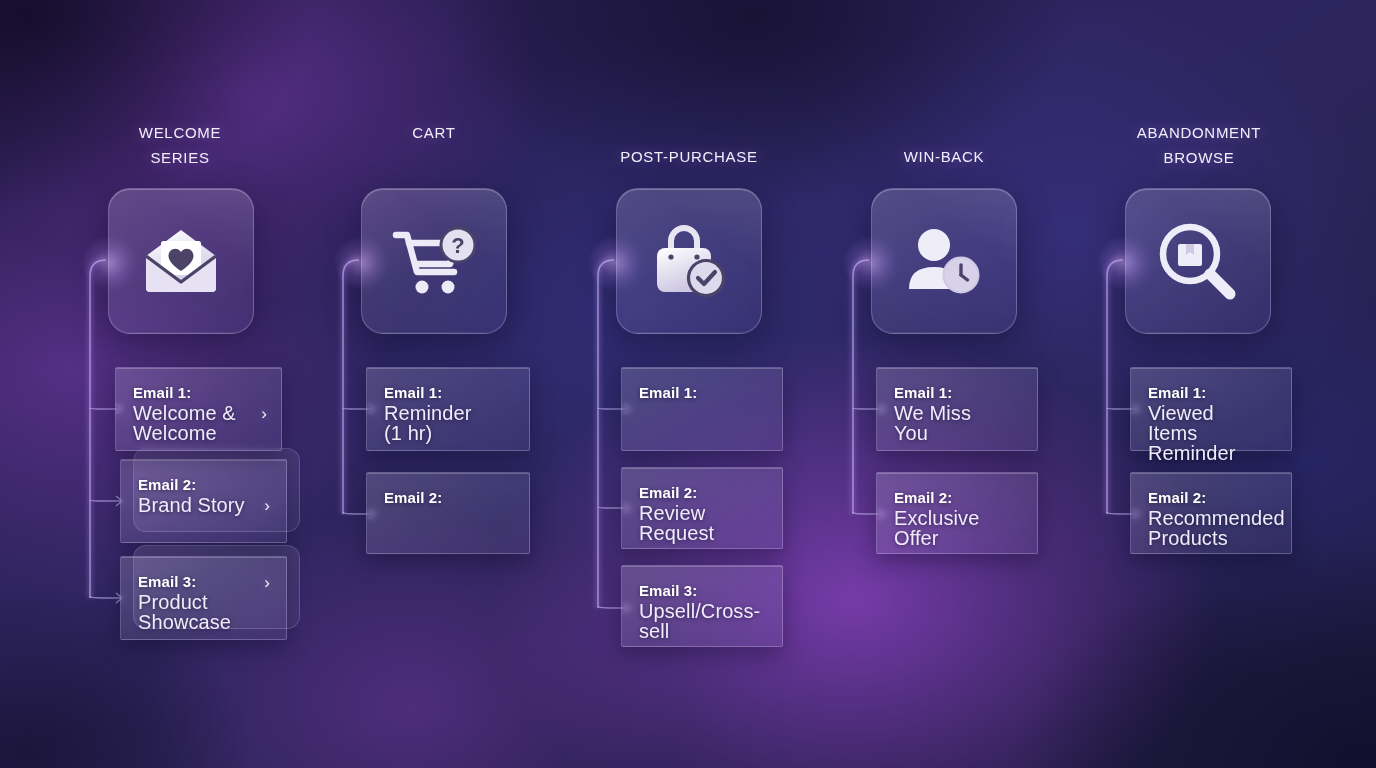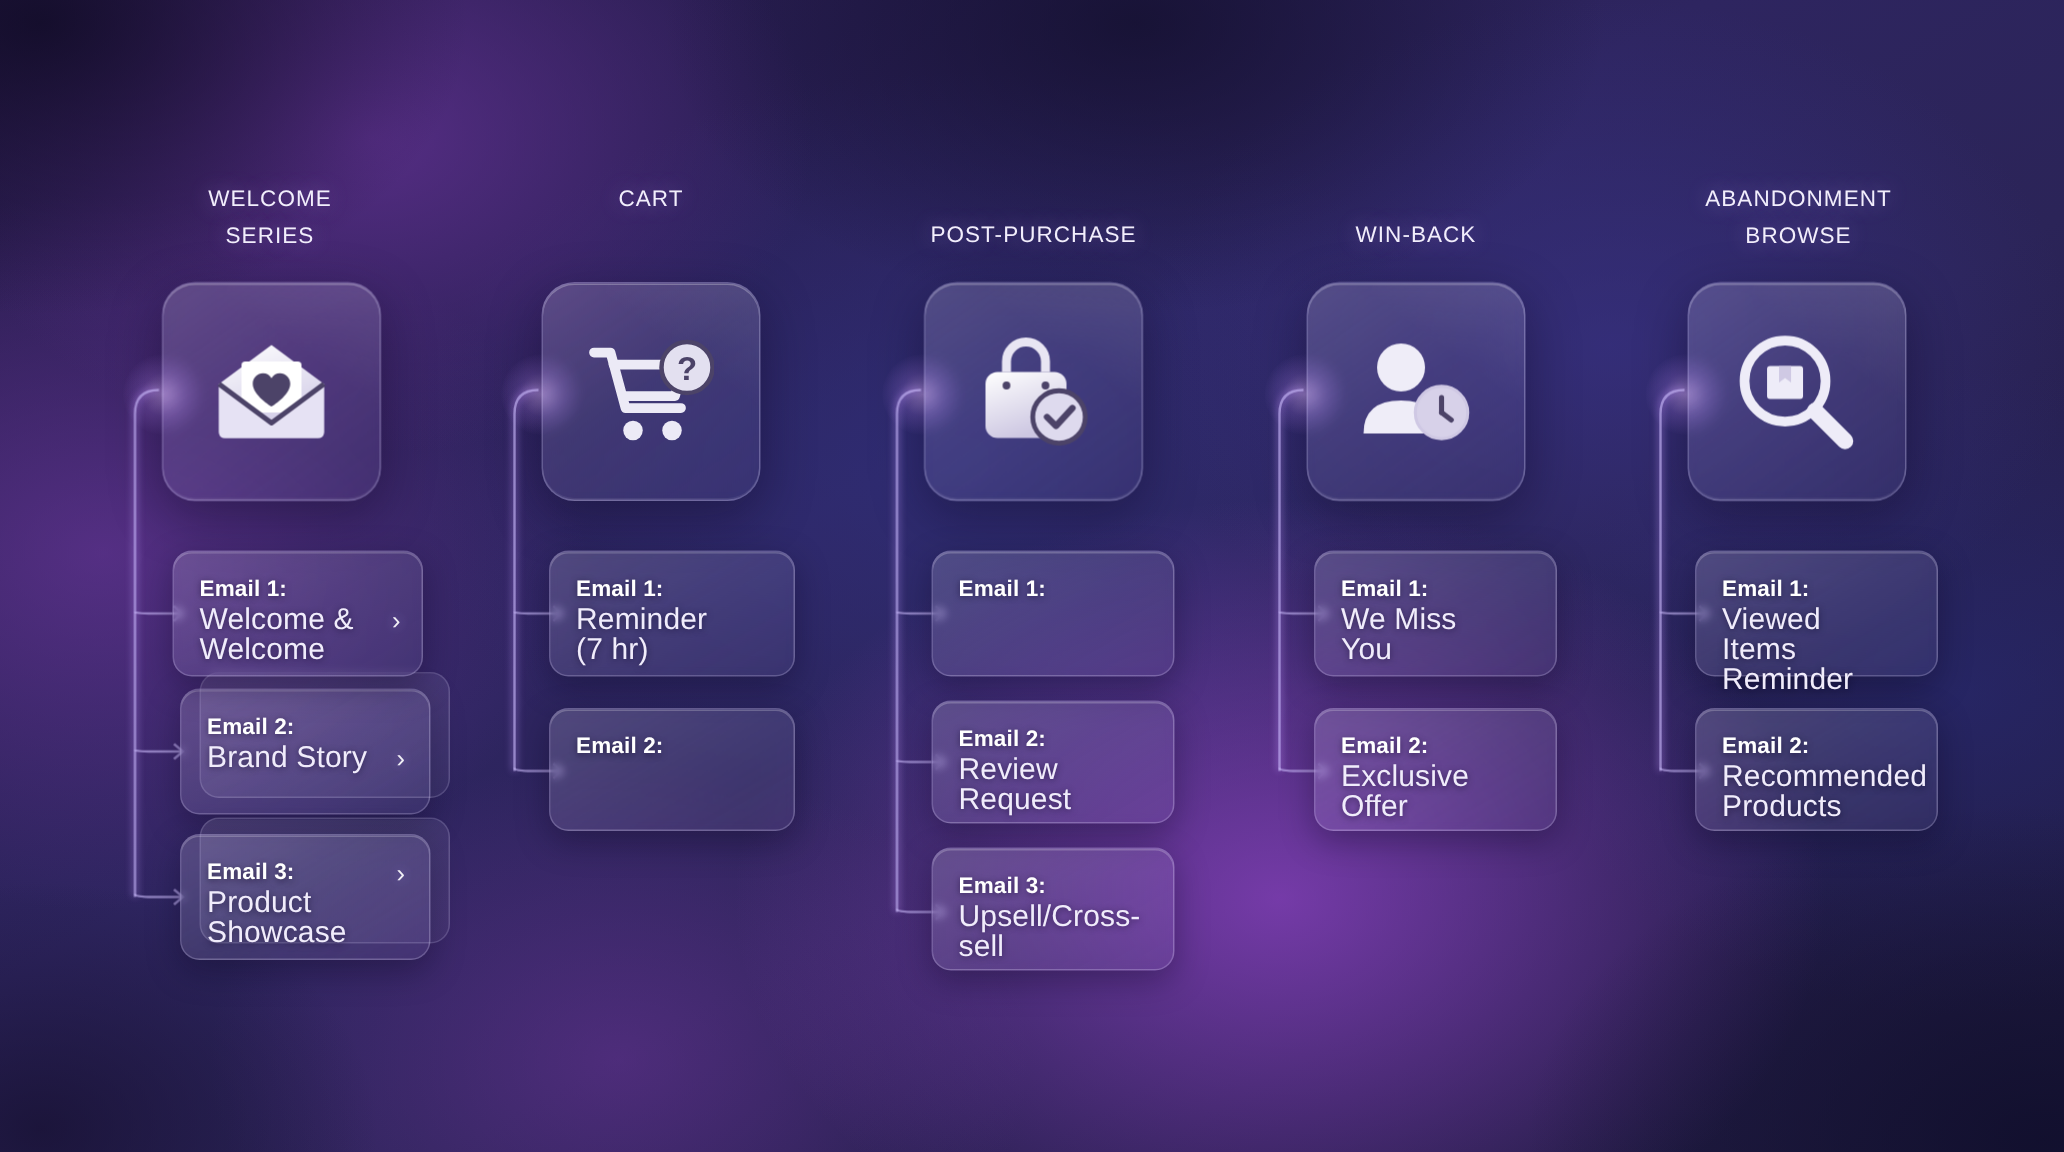--- a/index.html
+++ b/index.html
@@ -68,21 +68,21 @@
     width:120%; height:128%;
     background:linear-gradient(200deg, rgba(255,255,255,.17) 0%, rgba(255,255,255,.05) 42%, rgba(255,255,255,0) 62%);
     transform:rotate(16deg);
     pointer-events:none;
   }
   .icon-tile svg { position:relative; z-index:2; display:block; }
 
   
   .card {
     position:absolute;
-    border-radius:13px;
+    border-radius:2px;
     background:linear-gradient(150deg, rgba(236,231,255,.19) 0%, rgba(214,206,248,.125) 52%, rgba(184,176,228,.085) 100%);
     border:1px solid rgba(228,222,255,.23);
     box-shadow:
       0 7px 22px rgba(10,6,28,.34),
       inset 0 1px 0 rgba(255,255,255,.22);
     backdrop-filter:blur(3px);
     padding:15px 16px 0 17px;
   }
   
   .card.stacked::before {
@@ -220,21 +220,21 @@
 
     <svg class="connector" style="left:341px; top:258px;" width="70" height="270">
       <path class="glow" d="M18 2 Q2 2 2 18 L2 256"></path>
       <path d="M18 2 Q2 2 2 18 L2 256"></path>
       <path d="M2 150 Q2 151 14 151 L34 151 M28 146 L34 151 L28 156"></path>
       <path d="M2 254 Q2 256 14 256 L34 256 M28 251 L34 256 L28 261"></path>
     </svg>
 
     <div class="card" style="left:366px; top:367px; width:164px; height:84px;">
       <div class="card-title">Email 1:</div>
-      <div class="card-desc">Reminder (7 hr)</div>
+      <div class="card-desc">Reminder (1 hr)</div>
     </div>
 
     <div class="card" style="left:366px; top:472px; width:164px; height:82px;">
       <div class="card-title">Email 2:</div>
     </div>
   </div>
 
   <div class="col">
 
     <div class="col-title" style="left:589px; top:144px; width:200px;">

